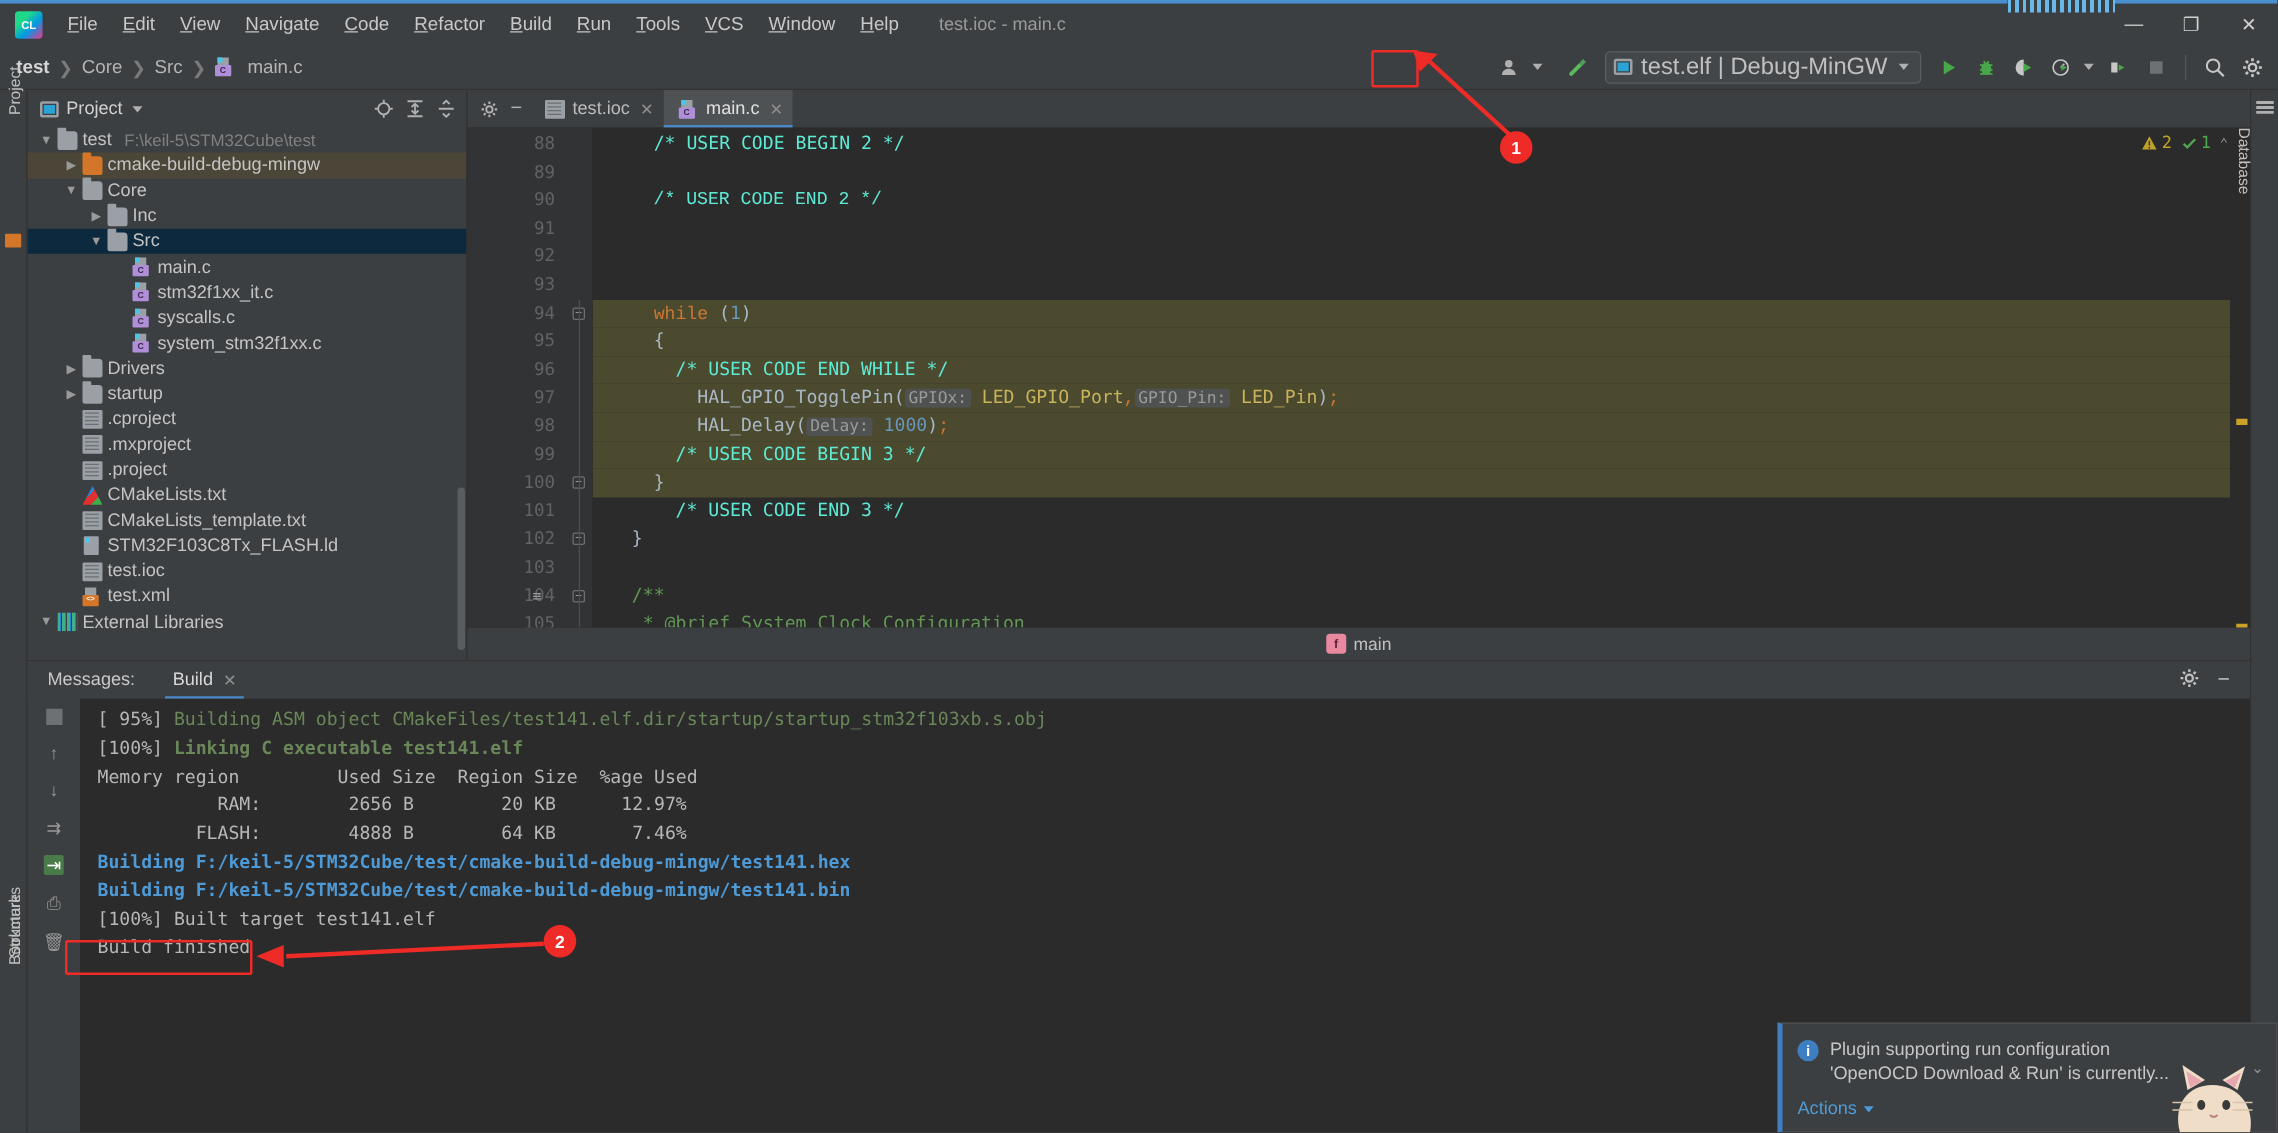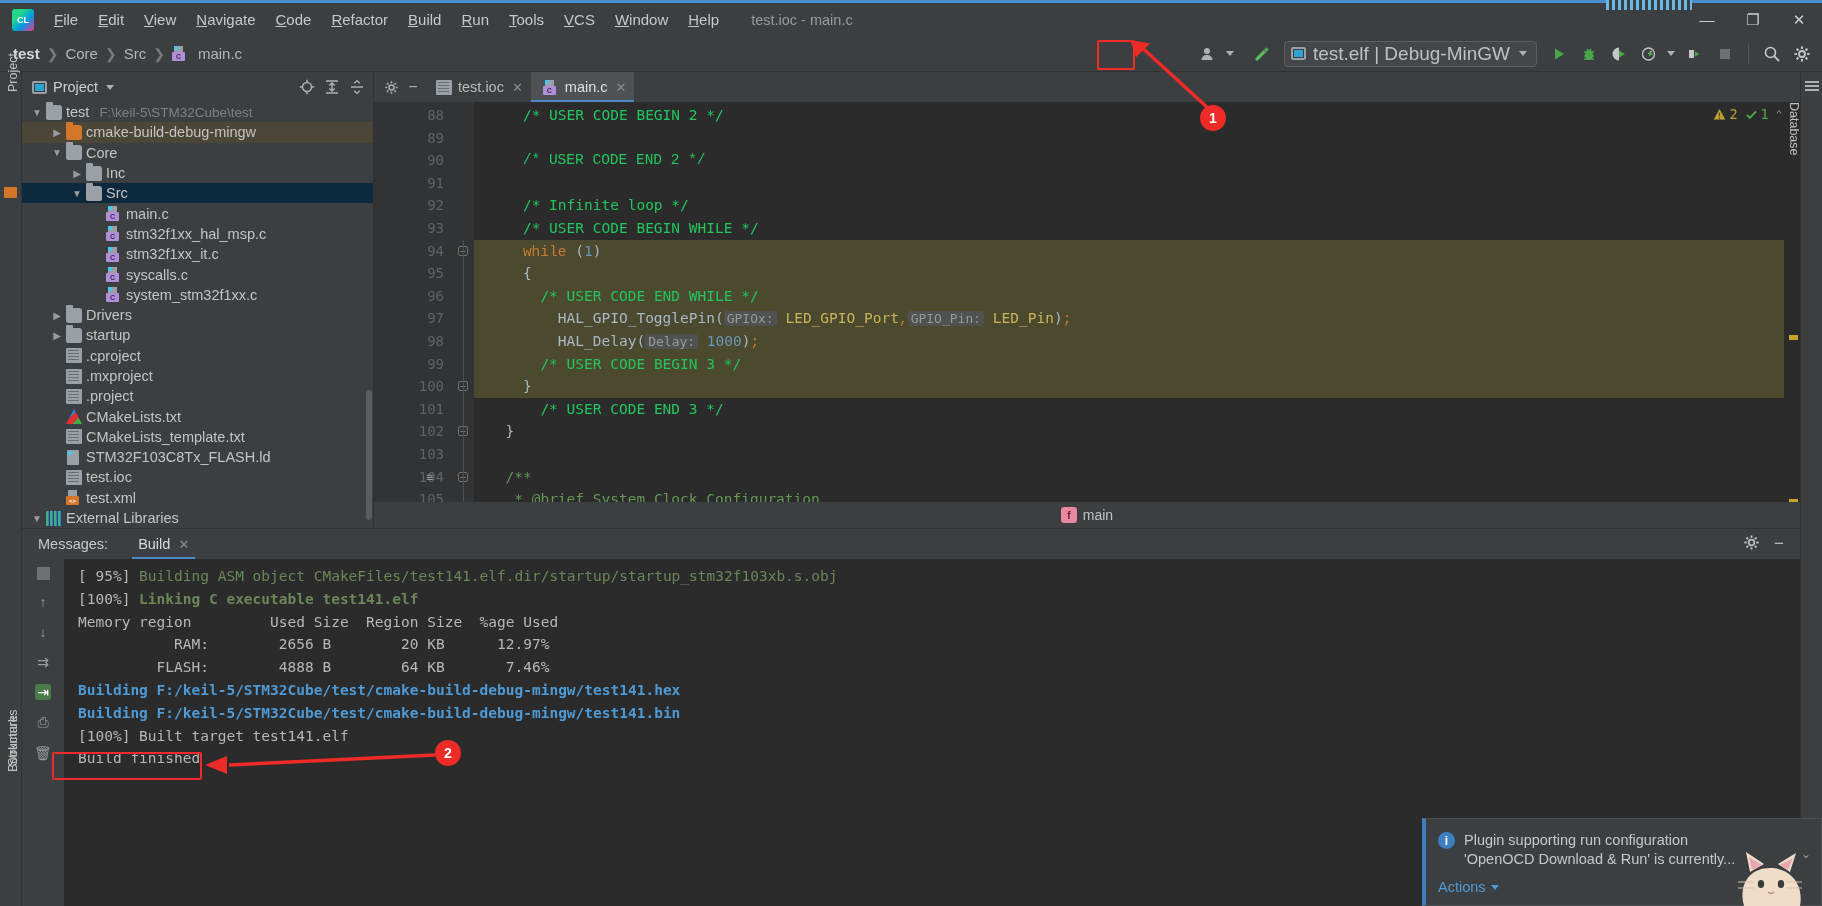--- a/index.html
+++ b/index.html
@@ -86,21 +86,21 @@
   .etab.active::after{content:"";position:absolute;left:0;right:0;bottom:0;height:2px;background:#4a88c7;}
   .etab .x { color:#8d8d8d; font-size:13px; margin-left:2px; }
   .ed-main { flex:1; display:flex; min-height:0; position:relative; overflow:hidden; font-family:"DejaVu Sans Mono", monospace; font-size:14.5px; }
   .gutter { width:78px; flex:0 0 78px; background:#313335; position:relative; }
   .gfold { width:22px; flex:0 0 22px; background:#313335; position:relative; }
   .code { flex:1; position:relative; background:#2b2b2b; overflow:hidden; }
   .ln { position:absolute; right:8px; color:#606366; font-size:14px; line-height:22.6px; height:22.6px; }
   .cline { position:absolute; left:0; right:0; height:22.6px; line-height:22.6px; white-space:pre; padding-left:14px; }
   .cline.hlblk { background:#4b4a2f; }
   .kw { color:#cc7832;font-family:Liberation Mono, monospace; }
-  .cmt { color:#22c55e; }
+  .cmt { color:#5eead4; }
   .docm { color:#629755; }
   .docm u { text-decoration:underline; }
   .num { color:#6897bb; }
   .const { color:#c9b35b; }
   .fn { color:#a9b7c6; }
   .punc { color:#a9b7c6; }
   .hint { background:#4f5250; color:#9a9a9a; border-radius:3px; padding:0 3px; font-size:13px; }
   .foldmark { position:absolute; left:6px; width:10px; height:10px; border:1px solid #707070; border-radius:2px; color:#9a9a9a; font-size:9px; display:flex; align-items:center; justify-content:center; background:#313335;}
   .indentline { position:absolute; left:8px; top:0; bottom:0; width:1px; background:#4b4b4b; }
   .ed-right { width:16px; flex:0 0 16px; background:#2b2b2b; position:relative; }
@@ -335,27 +335,20 @@
                 <span class="arrow">▼</span>
                 <span class="ic folder"></span>
                 <span class="tlabel">Src</span>
               </div>
               <div class="trow" style="padding-left: 68px;">
                 <span class="arrow blank"></span>
                 <span class="ic cfile">
                   <span class="dot"></span>
                 </span>
                 <span class="tlabel">main.c</span>
-              </div>
-              <div class="trow" style="padding-left: 68px;">
-                <span class="arrow blank"></span>
-                <span class="ic cfile">
-                  <span class="dot"></span>
-                </span>
-                <span class="tlabel">stm32f1xx_hal_msp.c</span>
               </div>
               <div class="trow" style="padding-left: 68px;">
                 <span class="arrow blank"></span>
                 <span class="ic cfile">
                   <span class="dot"></span>
                 </span>
                 <span class="tlabel">stm32f1xx_it.c</span>
               </div>
               <div class="trow" style="padding-left: 68px;">
                 <span class="arrow blank"></span>
@@ -486,22 +479,20 @@
                 <div class="foldmark" style="top: 279.2px;">−</div>
                 <div class="foldmark" style="top: 324.4px;">−</div>
                 <div class="foldmark" style="top: 369.6px;">−</div>
                 <div class="indentline" style="left: 11px; top: 137.6px; bottom: 0px; width: 1px; background: rgb(78, 78, 78); position: absolute;"></div>
               </div>
             <div class="code" id="code">
                 <div class="cline" style="top: 2px;">    <span class="cmt">/* USER CODE BEGIN 2 */</span></div>
                 <div class="cline" style="top: 24.6px;"></div>
                 <div class="cline" style="top: 47.2px; font-family: Liberation Mono, monospace;">    <span class="cmt">/* USER CODE END 2 */</span></div>
                 <div class="cline" style="top: 69.8px;"></div>
-                <div class="cline" style="top: 92.4px;">    <span class="cmt">/* Infinite loop */</span></div>
-                <div class="cline" style="top: 115px;">    <span class="cmt">/* USER CODE BEGIN WHILE */</span></div>
                 <div class="cline hlblk" style="top: 137.6px;">    <span class="kw">while</span><span class="punc"> (</span><span class="num">1</span><span class="punc">)</span></div>
                 <div class="cline hlblk" style="top: 160.2px;">    <span class="punc">{</span></div>
                 <div class="cline hlblk" style="top: 182.8px;">      <span class="cmt">/* USER CODE END WHILE */</span></div>
                 <div class="cline hlblk" style="top: 205.4px;">        <span class="fn">HAL_GPIO_TogglePin</span><span class="punc">(</span><span class="hint">GPIOx:</span> <span class="const">LED_GPIO_Port</span><span class="kw">,</span><span class="hint">GPIO_Pin:</span> <span class="const">LED_Pin</span><span class="punc">)</span><span class="kw">;</span></div>
                 <div class="cline hlblk" style="top: 228px;">        <span class="fn">HAL_Delay</span><span class="punc">(</span><span class="hint">Delay:</span> <span class="num">1000</span><span class="punc">)</span><span class="kw">;</span></div>
                 <div class="cline hlblk" style="top: 250.6px;">      <span class="cmt">/* USER CODE BEGIN 3 */</span></div>
                 <div class="cline hlblk" style="top: 273.2px;">    <span class="punc">}</span></div>
                 <div class="cline" style="top: 295.8px;">      <span class="cmt">/* USER CODE END 3 */</span></div>
                 <div class="cline" style="top: 318.4px;">  <span class="punc">}</span></div>
                 <div class="cline" style="top: 341px;"></div>

